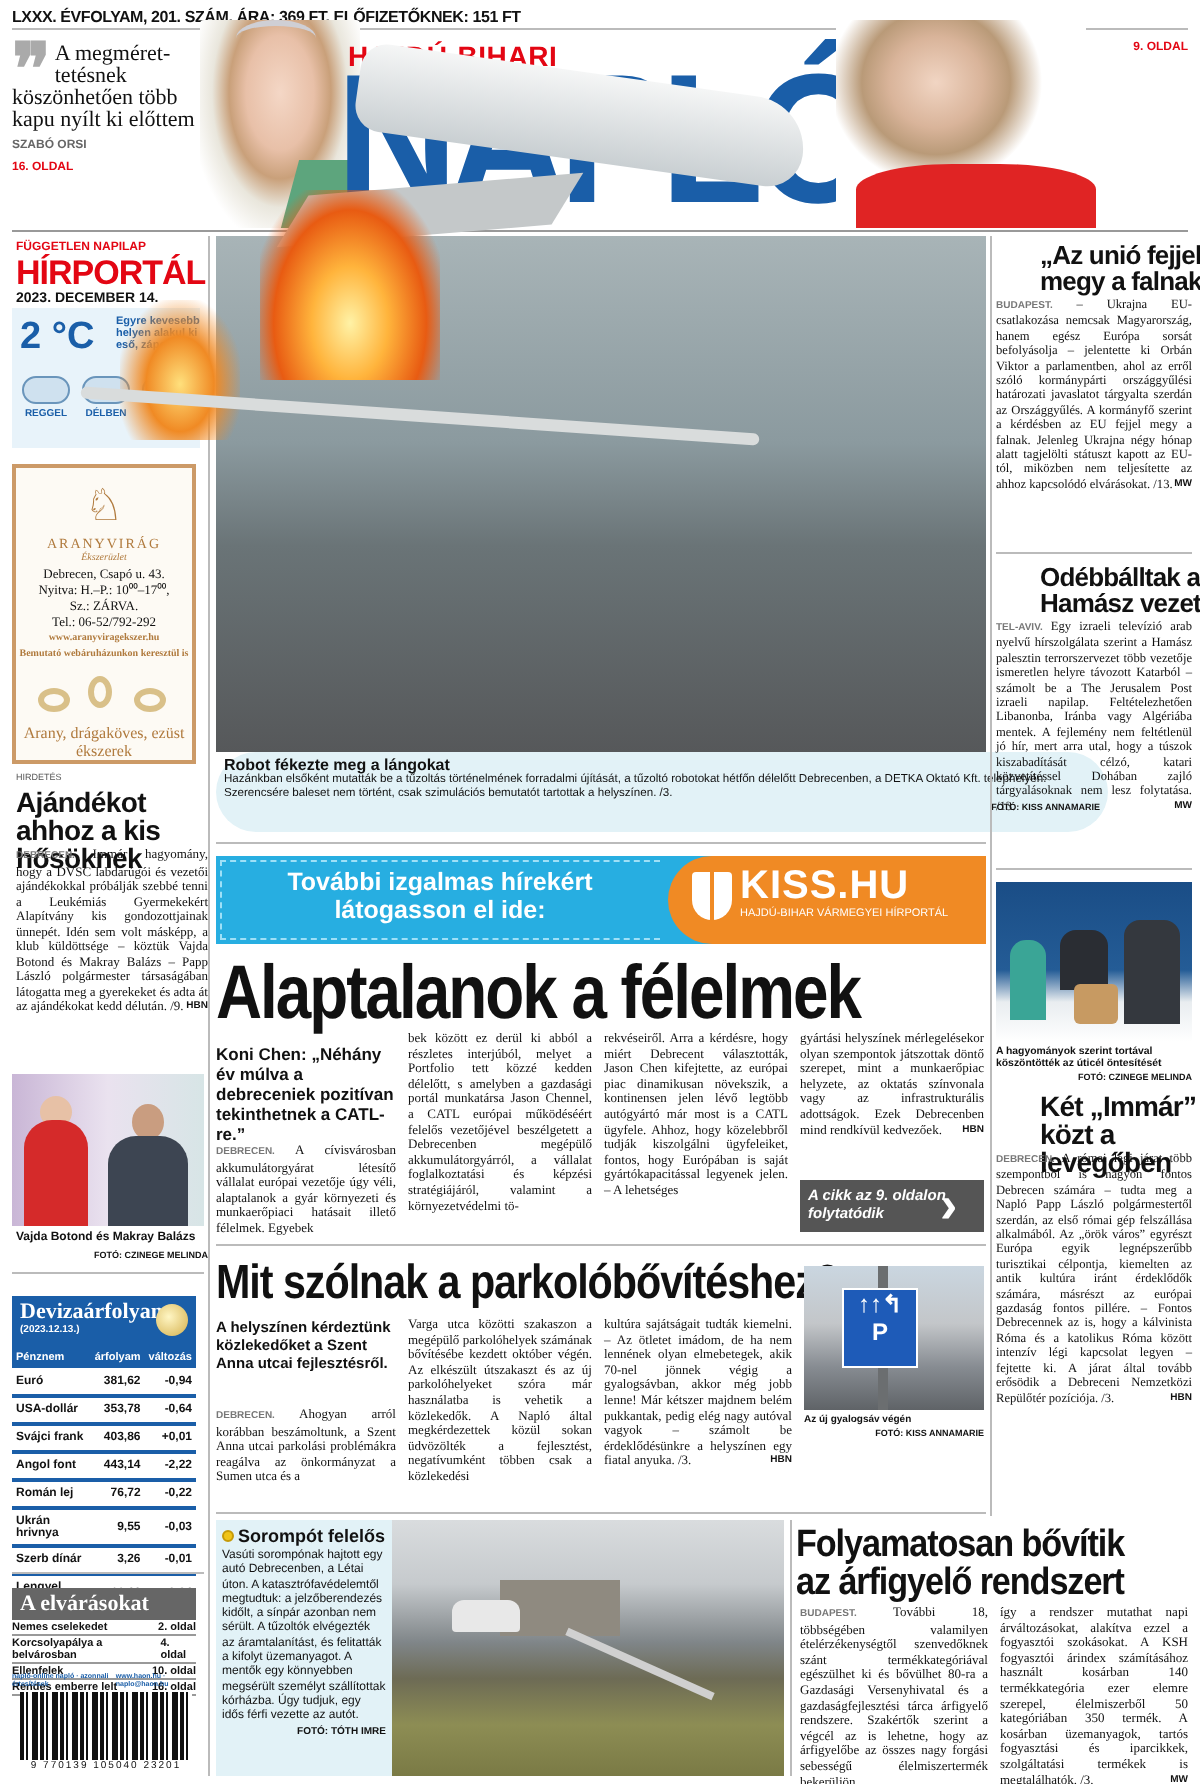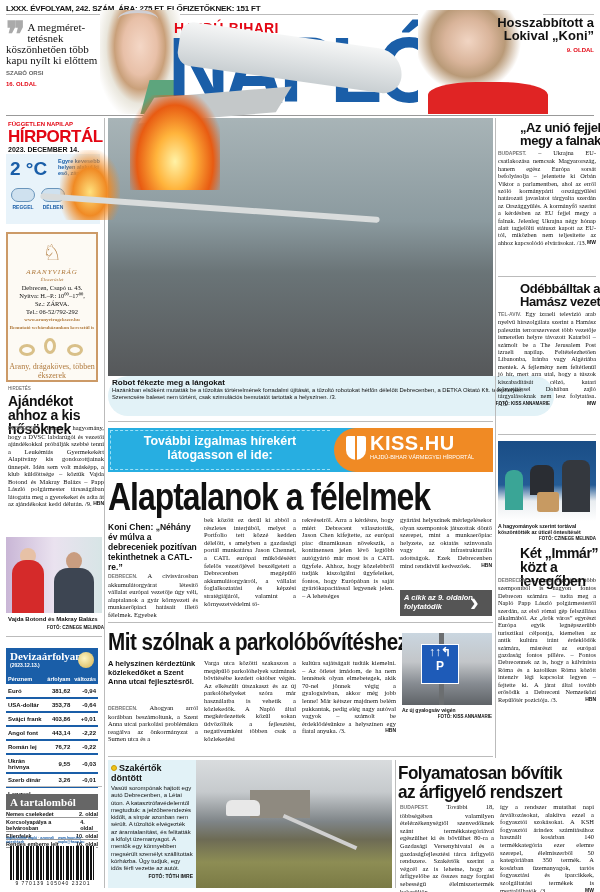--- a/index.html
+++ b/index.html
@@ -28,21 +28,21 @@
   .indep { left: 8px; top: 121px; font-family: "Liberation Sans", sans-serif; font-size: 6px; font-weight: bold; color: #e30613; }
   .day { left: 8px; top: 127px; font-family: "Liberation Sans", sans-serif; font-size: 17px; font-weight: bold; color: #e30613; letter-spacing: -0.5px; }
   .date { left: 8px; top: 146px; font-family: "Liberation Sans", sans-serif; font-size: 7px; font-weight: bold; }
   .weather-box { left: 6px; top: 154px; width: 94px; height: 70px; background: #e8f3fa; }
   .temp { left: 10px; top: 158px; font-family: "Liberation Sans", sans-serif; font-size: 19px; font-weight: bold; color: #1a5ea8; }
   .weather-desc { left: 58px; top: 158px; width: 42px; font-family: "Liberation Sans", sans-serif; font-size: 5.5px; color: #1a5ea8; font-weight: bold; line-height: 6px; }
   .wx { top: 188px; width: 30px; text-align: center; font-family: "Liberation Sans", sans-serif; font-size: 5px; font-weight: bold; color: #1a5ea8; }
   .cloud { display: block; margin: 0 auto 2px; width: 24px; height: 14px; border-radius: 10px; background: #cfe1ef; border: 1px solid #6a95bb; }
   .ad-box { left: 6px; top: 232px; width: 92px; height: 150px; border: 2px solid #cc9a67; background: #fdfaf4; text-align: center; font-size: 6.5px; line-height: 8px; padding-top: 4px; }
   .ad-logo { display: block; margin: 2px auto; width: 22px; height: 26px; color: #b07a3d; font-size: 22px; line-height: 26px; }
-  .ad-brand { color: #b07a3d; font-size: 7px; letter-spacing: 1px; font-style: italic; }
+  .ad-brand { color: #b07a3d; font-size: 7px; letter-spacing: 1px; }
   .ad-sub { color: #b07a3d; font-style: italic; font-size: 5px; }
   .ad-web { color: #b07a3d; font-size: 5px; font-weight: bold; }
   .ad-rings { margin: 4px auto 2px; height: 24px; width: 70px; position: relative; }
   .ring { position: absolute; width: 16px; height: 12px; border-radius: 50%; border: 3px solid #d9c089; top: 8px; }
   .ad-slogan { color: #b07a3d; font-size: 8px; line-height: 9px; }
   .hirdetes { left: 8px; top: 386px; font-family: "Liberation Sans", sans-serif; font-size: 4.5px; color: #555; }
   .gift-title { left: 8px; top: 394px; width: 96px; font-family: "Liberation Sans", sans-serif; font-size: 14px; font-weight: bold; line-height: 14px; letter-spacing: -0.3px; }
   .gift-body { left: 8px; top: 424px; width: 96px; font-size: 6.5px; line-height: 7.5px; text-align: justify; }
   .dateline { font-family: "Liberation Sans", sans-serif; font-size: 5px; font-weight: bold; color: #777; }
   .sig { float: right; font-family: "Liberation Sans", sans-serif; font-size: 5px; font-weight: bold; }
@@ -129,37 +129,36 @@
   .cake { left: 537px; top: 492px; width: 22px; height: 20px; background: #c79a62; border-radius: 3px; }
   .fig1 { left: 505px; top: 470px; width: 18px; height: 40px; background: #3aa596; border-radius: 8px 8px 0 0; }
   .fig2 { left: 530px; top: 465px; width: 24px; height: 30px; background: #2a2d33; border-radius: 8px 8px 0 0; }
   .fig3 { left: 562px; top: 460px; width: 28px; height: 52px; background: #34383e; border-radius: 8px 8px 0 0; }
   .cake-caption { left: 498px; top: 523px; width: 98px; font-family: "Liberation Sans", sans-serif; font-size: 5.2px; font-weight: bold; line-height: 6px; }
   .cake-credit { left: 498px; top: 536px; width: 98px; text-align: right; font-family: "Liberation Sans", sans-serif; font-size: 4.5px; font-weight: bold; }
 </style>
 </head>
 <body>
 
-<div class="abs volume">LXXX. ÉVFOLYAM, 242. SZÁM, ÁRA: 275 FT, ELŐFIZETŐKNEK: 151 FT</div>
+<div class="abs volume">LXXX. ÉVFOLYAM, 201. SZÁM, ÁRA: 369 FT, ELŐFIZETŐKNEK: 151 FT</div>
 <div class="hr" style="left:6px;top:14px;width:588px;"></div>
 <div class="abs quote-box">
   <span class="quote-mark">❞</span>
   <span>A megméret­tetésnek köszönhetően több kapu nyílt ki előttem</span>
   <div class="quote-author">SZABÓ ORSI</div>
   <div class="quote-page">16. OLDAL</div>
 </div>
 <div class="abs queen-photo"></div>
 <div class="abs crown"></div>
 <div class="abs queen-sash"></div>
 <div class="abs hb-label">HAJDÚ-BIHARI</div>
 <div class="abs masthead">NAPLÓ</div>
 <div class="abs player-photo"></div>
 <div class="abs player-shirt"></div>
 <div class="abs player-headline">
-  <div>Hosszabbított a Lokival „Koni”</div>
   <div class="player-page">9. OLDAL</div>
 </div>
 <div class="hr" style="left:6px;top:115px;width:588px;background:#999;"></div>
 
 <div class="abs indep">FÜGGETLEN NAPILAP</div>
 <div class="abs day">HÍRPORTÁL</div>
 <div class="abs date">2023. DECEMBER 14.</div>
 <div class="abs weather-box"></div>
 <div class="abs temp">2 °C</div>
 <div class="abs weather-desc">Egyre kevesebb helyen alakul ki eső, zápor</div>
@@ -184,21 +183,21 @@
   <div>Nyitva: H.–P.: 10⁰⁰–17⁰⁰,</div>
   <div>Sz.: ZÁRVA.</div>
   <div>Tel.: 06-52/792-292</div>
   <div class="ad-web">www.aranyviragekszer.hu</div>
   <div class="ad-web">Bemutató webáruházunkon keresztül is</div>
   <div class="ad-rings">
     <span class="ring" style="left:2px;"></span>
     <span class="ring" style="left:27px;top:2px;width:12px;height:16px;"></span>
     <span class="ring" style="left:50px;"></span>
   </div>
-  <div class="ad-slogan">Arany, drágaköves, többen ékszerek</div>
+  <div class="ad-slogan">Arany, drágaköves, ezüst ékszerek</div>
 </div>
 <div class="abs hirdetes">HIRDETÉS</div>
 
 <div class="abs gift-title">Ajándékot ahhoz a kis hősöknek</div>
 <div class="abs gift-body">
   <span class="dateline">DEBRECEN.</span>
   <span>Immár hagyomány, hogy a DVSC labdarúgói és vezetői ajándékokkal próbálják szebbé tenni a Leukémiás Gyermekekért Alapítvány kis gondozottjainak ünnepét. Idén sem volt másképp, a klub küldöttsége – köztük Vajda Botond és Makray Balázs – Papp László polgármester társaságában látogatta meg a gyerekeket és adta át az ajándékokat kedd délután. /9.</span>
   <span class="sig">HBN</span>
 </div>
 <div class="abs gift-photo"></div>
@@ -262,21 +261,21 @@
           <td>Lengyel zloty</td>
           <td class="num">88,11</td>
           <td class="num">-0,04</td>
         </tr>
   </tbody>
     </table>
 </div>
 <div class="hr" style="left:6px;top:786px;width:96px;"></div>
 
 <div class="abs toc">
-  <div class="toc-head">A tartalomból</div>
+  <div class="toc-head">A elvárásokat</div>
   <div class="toc-row">
       <span>Nemes cselekedet</span>
       <span>2. oldal</span>
     </div>
   <div class="toc-row">
       <span>Korcsolyapálya a belvárosban</span>
       <span>4. oldal</span>
     </div>
   <div class="toc-row">
       <span>Ellenfelek</span>
@@ -345,21 +344,21 @@
   <span class="sig">HBN</span>
 </div>
 <div class="abs sign-photo"></div>
 <div class="abs sign-post"></div>
 <div class="abs sign">↑↑↰<br>P</div>
 <div class="abs sign-caption">Az új gyalogsáv végén</div>
 <div class="abs sign-credit">FOTÓ: KISS ANNAMARIE</div>
 <div class="hr" style="left:108px;top:756px;width:385px;"></div>
 
 <div class="abs barrier-box">
-  <div class="barrier-title"><span class="bullet"></span><span>Szakértők döntött</span></div>
+  <div class="barrier-title"><span class="bullet"></span><span>Sorompót felelős</span></div>
   <div class="barrier-text">
     <span>Vasúti sorompónak hajtott egy autó Debrecenben, a Létai úton. A katasztrófavédelemtől megtudtuk: a jelzőberendezés kidőlt, a sínpár azonban nem sérült. A tűzoltók elvégezték az áramtalanítást, és felitatták a kifolyt üzemanyagot. A mentők egy könnyebben megsérült személyt szállítottak kórházba. Úgy tudjuk, egy idős férfi vezette az autót.</span>
     <span class="sig">FOTÓ: TÓTH IMRE</span>
   </div>
 </div>
 <div class="abs barrier-photo"></div>
 <div class="abs house"></div>
 <div class="abs car"></div>
 <div class="abs pole"></div>
 <div class="vr" style="left:395px;top:760px;height:128px;"></div>

